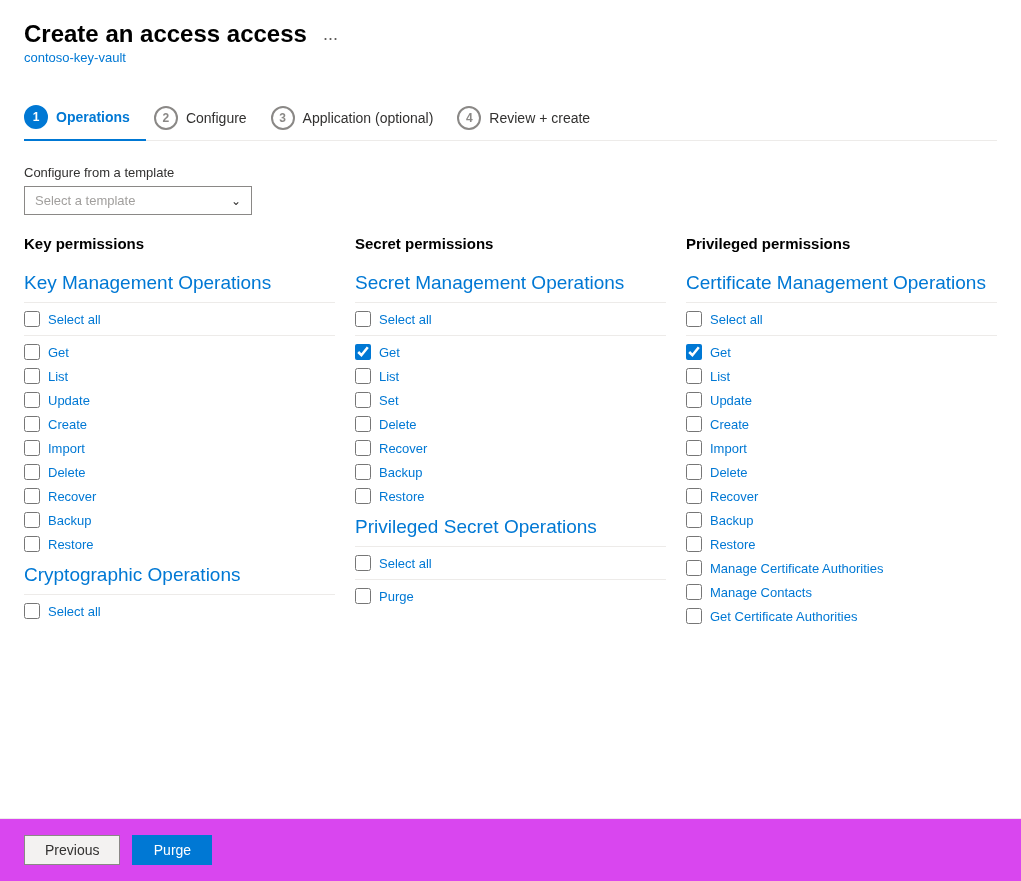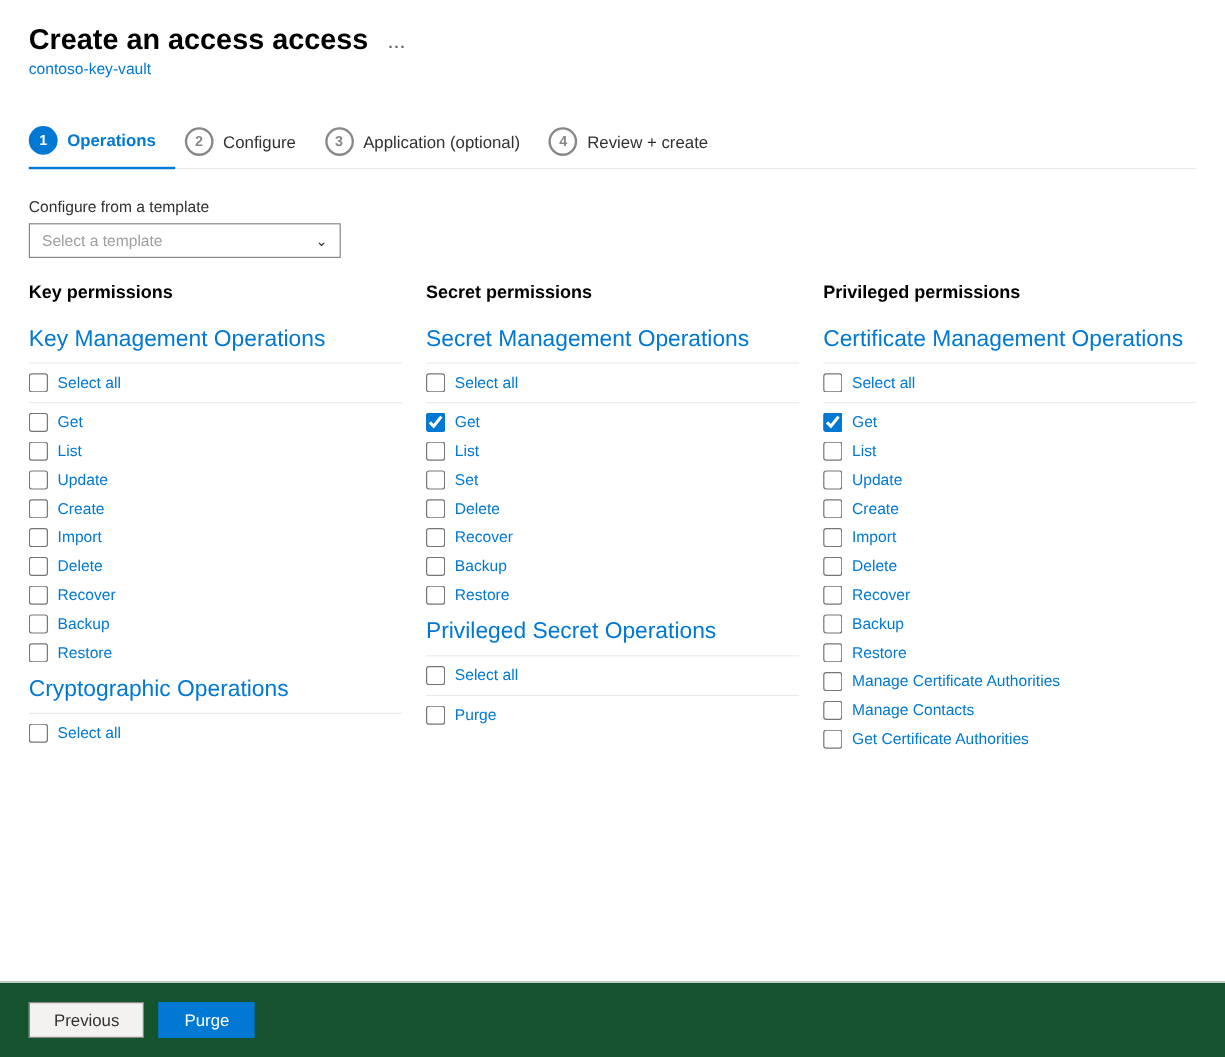--- a/index.html
+++ b/index.html
@@ -18,39 +18,39 @@
     .step { display: flex; align-items: center; gap: 8px; padding: 8px 16px 10px 0; cursor: pointer; position: relative; margin-right: 8px; }
     .step.active { border-bottom: 2px solid #0078d4; margin-bottom: -1px; }
     .step-circle { width: 24px; height: 24px; border-radius: 50%; border: 2px solid #8a8886; display: flex; align-items: center; justify-content: center; font-size: 12px; font-weight: 600; color: #8a8886; flex-shrink: 0; }
     .step.active .step-circle { background: #0078d4; border-color: #0078d4; color: #fff; }
     .step-label { font-size: 14px; color: #323130; font-weight: 400; }
     .step.active .step-label { font-weight: 600; color: #0078d4; }
 
     
     .template-section { margin-bottom: 20px; }
     .template-label { font-size: 13px; color: #323130; margin-bottom: 6px; }
-    .template-dropdown { display: flex; align-items: flex-end; justify-content: space-between; border: 1px solid #8a8886; padding: 6px 10px; width: 260px; cursor: pointer; background: #fff; }
+    .template-dropdown { display: flex; align-items: flex-end; justify-content: space-between; border: 1px solid #8a8886; padding: 6px 10px; width: 228px; cursor: pointer; background: #fff; }
     .template-dropdown-text { color: #a19f9d; font-size: 13px; }
     .chevron-icon { color: #323130; font-size: 12px; }
 
     
     .permissions-grid { display: grid; grid-template-columns: 1fr 1fr 1fr; gap: 0 20px; flex: 1; overflow-y: auto; }
 
     .perm-column { }
     .perm-column-title { font-size: 15px; font-weight: 700; color: #000; margin-bottom: 16px; padding-bottom: 4px; }
 
     .section-title { font-size: 19px; color: #0078d4; margin-bottom: 8px; margin-top: 4px; }
     .divider { border: none; border-top: 1px solid #edebe9; margin: 4px 0 8px 0; }
 
-    .checkbox-item { display: flex; align-items: flex-start; gap: 8px; margin-bottom: 8px; }
+    .checkbox-item { display: flex; align-items: center; gap: 8px; margin-bottom: 8px; }
     .checkbox-item input[type="checkbox"] { width: 16px; height: 16px; cursor: pointer; flex-shrink: 0; accent-color: #0078d4; }
     .checkbox-label { font-size: 13px; color: #0078d4; cursor: pointer; }
 
     
-    .footer { display: flex; align-items: center; gap: 12px; padding: 16px 0; border-top: 1px solid #edebe9; margin-top: auto; background: #14532d; position: sticky; bottom: 0; margin-left: -24px; margin-right: -24px; padding-left: 24px; padding-right: 24px; }
+    .footer { display: flex; align-items: center; gap: 12px; padding: 16px 0; border-top: 1px solid #edebe9; margin-top: auto; background: #d946ef; position: sticky; bottom: 0; margin-left: -24px; margin-right: -24px; padding-left: 24px; padding-right: 24px; }
     .btn-previous { background: #f3f2f1; border: 1px solid #8a8886; color: #323130; padding: 6px 20px; font-size: 14px; cursor: pointer; min-width: 80px; }
     .btn-next { background: #0078d4; border: 1px solid #0078d4; color: #fff; padding: 6px 20px; font-size: 14px; cursor: pointer; min-width: 80px; }
   </style>
 </head>
 <body>
 
 <div class="page-container">
 
   <div class="page-header">
     <div class="page-title-row">

